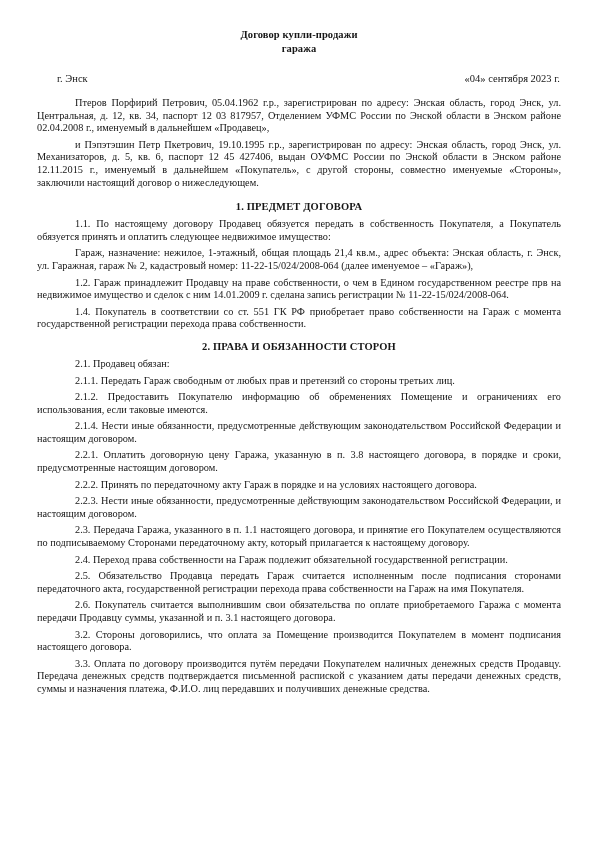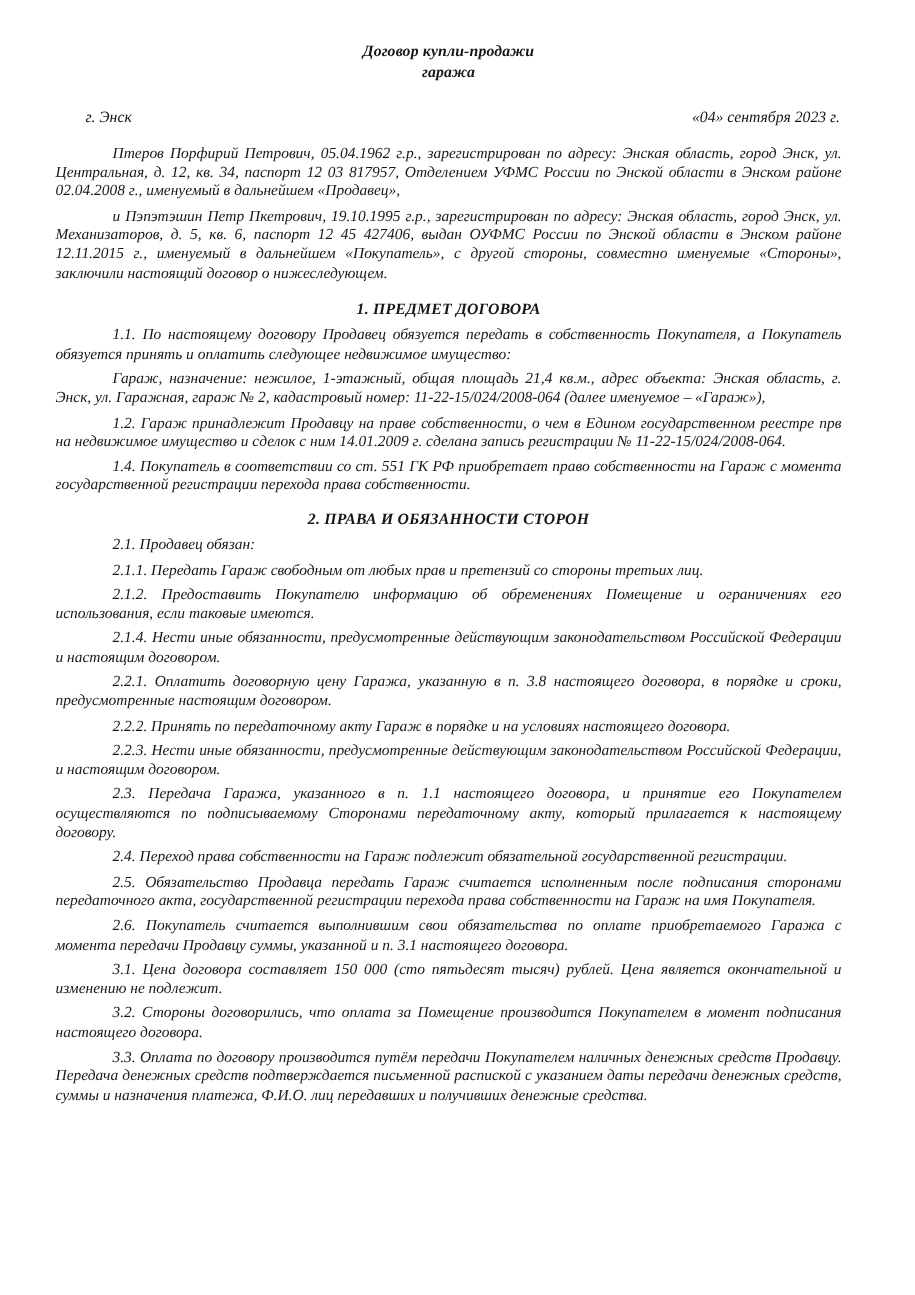--- a/index.html
+++ b/index.html
@@ -16,21 +16,20 @@
     color: #161616;
     -webkit-font-smoothing: antialiased;
   }
   .page {
     position: relative;
     width: 595px;
     height: 863px;
     background: #fff;
     box-sizing: border-box;
     padding: 22px 30px 0 33px;
-    font-style: italic;
   }
   .doc-body {
     width: 100%;
   }
 
   
   .doc-title {
     text-align: center;
     font-weight: bold;
     font-size: 10.5px;
@@ -115,18 +114,17 @@
     <p class="para">2.1.2. Предоставить Покупателю информацию об обременениях Помещение и ограничениях его использования, если таковые имеются.</p>
     <p class="para">2.1.4. Нести иные обязанности, предусмотренные действующим законодательством Российской Федерации и настоящим договором.</p>
     <p class="para">2.2.1. Оплатить договорную цену Гаража, указанную в п. 3.8 настоящего договора, в порядке и сроки, предусмотренные настоящим договором.</p>
     <p class="para">2.2.2. Принять по передаточному акту Гараж в порядке и на условиях настоящего договора.</p>
     <p class="para">2.2.3. Нести иные обязанности, предусмотренные действующим законодательством Российской Федерации, и настоящим договором.</p>
     <p class="para">2.3. Передача Гаража, указанного в п. 1.1 настоящего договора, и принятие его Покупателем осуществляются по подписываемому Сторонами передаточному акту, который прилагается к настоящему договору.</p>
     <p class="para">2.4. Переход права собственности на Гараж подлежит обязательной государственной регистрации.</p>
     <p class="para">2.5. Обязательство Продавца передать Гараж считается исполненным после подписания сторонами передаточного акта, государственной регистрации перехода права собственности на Гараж на имя Покупателя.</p>
     <p class="para">2.6. Покупатель считается выполнившим свои обязательства по оплате приобретаемого Гаража с момента передачи Продавцу суммы, указанной и п. 3.1 настоящего договора.</p>
 
-    <p class="para after-head">3.1. Цена договора составляет 150 000 (сто пятьдесят тысяч) рублей. Цена является окончательной и изменению не подлежит.</p>
     <p class="para">3.2. Стороны договорились, что оплата за Помещение производится Покупателем в момент подписания настоящего договора.</p>
     <p class="para">3.3. Оплата по договору производится путём передачи Покупателем наличных денежных средств Продавцу. Передача  денежных средств подтверждается письменной распиской с указанием даты передачи денежных средств, суммы и назначения платежа, Ф.И.О. лиц передавших и получивших денежные средства.</p>
 
   </div>
 </div>
 
 </body></html>

